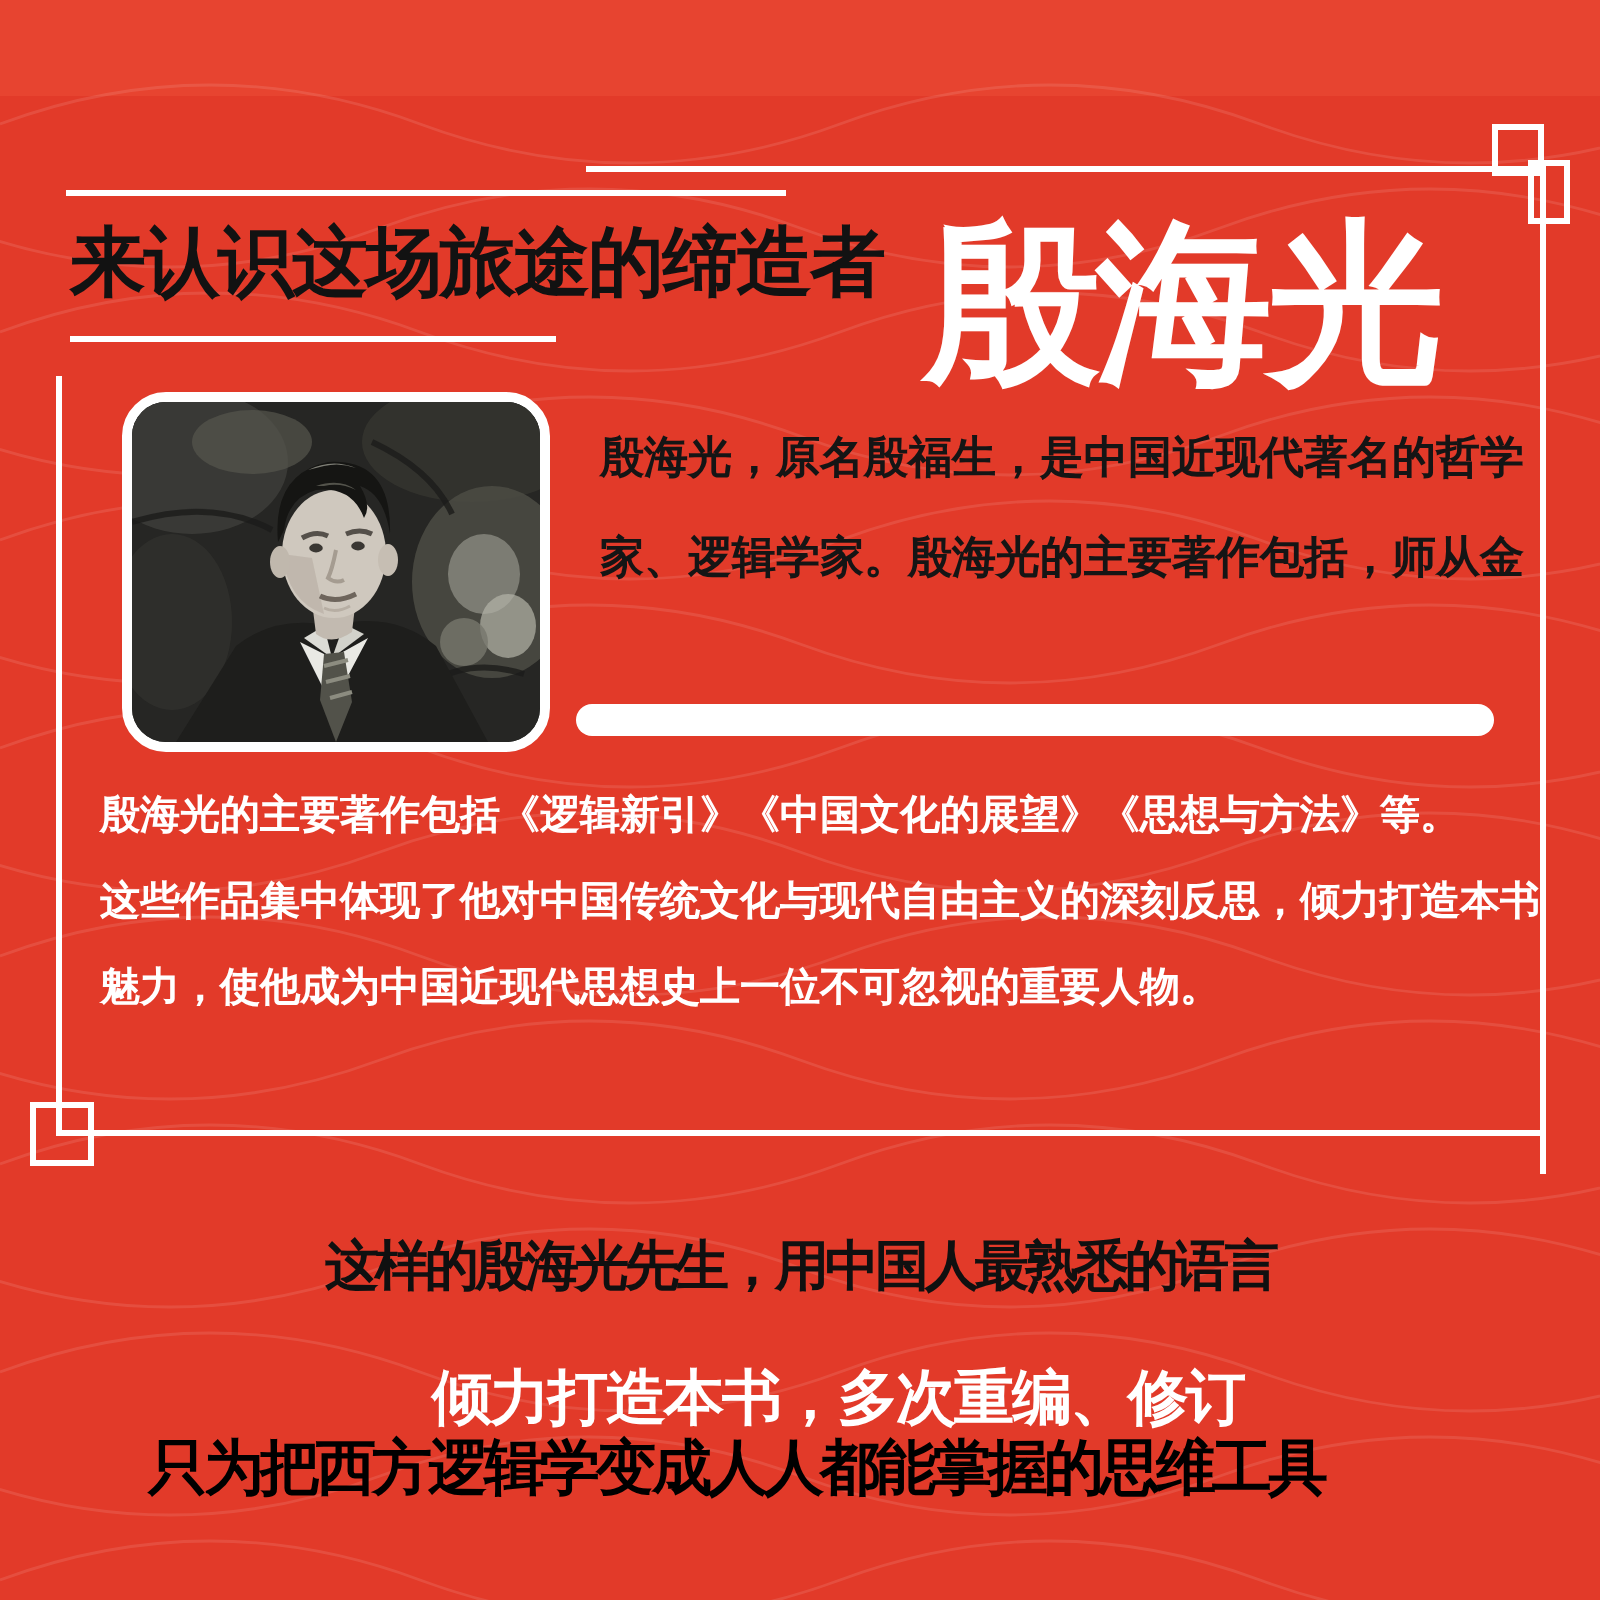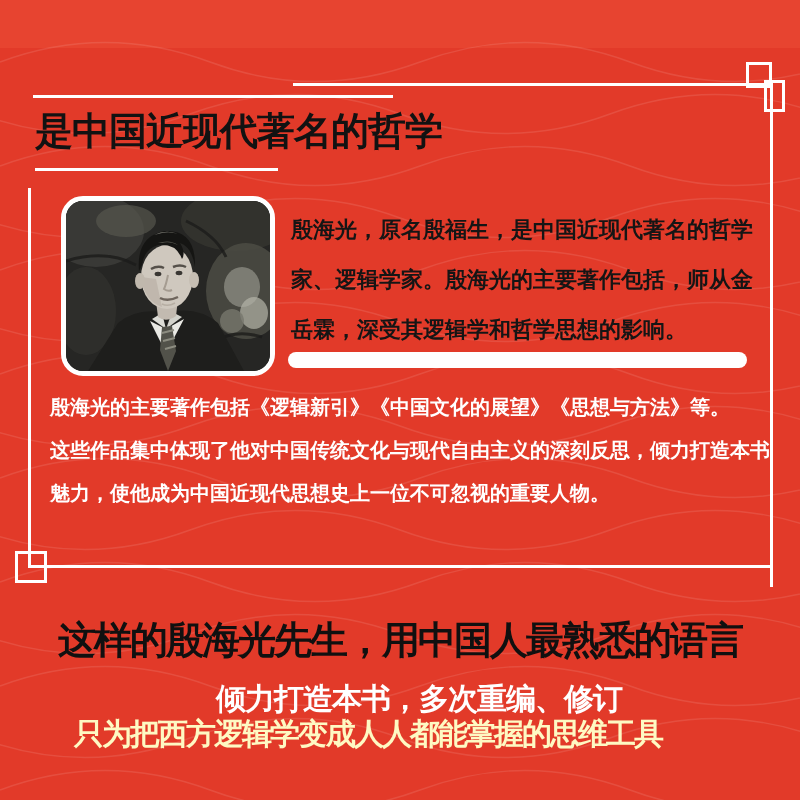--- a/index.html
+++ b/index.html
@@ -23,47 +23,47 @@
     font-size:88px;font-weight:bold;color:#ffffff;letter-spacing:-2px;line-height:100px;white-space:nowrap;
   }
   
   .portrait{
     position:absolute;left:61px;top:196px;width:204px;height:170px;
     border:5px solid #ffffff;border-radius:22px;overflow:hidden;background:#262624;
   }
   
   .bio{
     position:absolute;left:291px;top:205px;width:480px;
-    font-size:22px;font-weight:bold;color:#151515;line-height:50px;
+    font-size:22px;font-weight:bold;color:#151515;line-height:50px;text-align:center;
   }
   .bio div{white-space:nowrap;}
   .white-bar{
     position:absolute;left:288px;top:352px;width:459px;height:16px;
     background:#ffffff;border-radius:8px;
   }
   
   .works{
     position:absolute;left:50px;top:386px;width:740px;
     font-size:20px;color:#ffffff;line-height:43px;font-weight:bold;
   }
   .works div{white-space:nowrap;}
   
   .footer-headline{
     position:absolute;left:0;top:615px;width:800px;text-align:center;
     font-family:"DejaVu Serif",serif;font-weight:bold;color:#101010;
-    font-size:38px;letter-spacing:-2px;white-space:nowrap;
+    font-size:27px;letter-spacing:-2px;white-space:nowrap;
   }
   .footer-line2{
     position:absolute;left:0;top:679px;width:800px;text-align:center;
     font-family:"DejaVu Serif",serif;font-weight:bold;color:#ffffff;
     font-size:30px;letter-spacing:-1px;white-space:nowrap;margin-left:19px;
   }
   .footer-line3{
     position:absolute;left:0;top:714px;width:736px;text-align:center;
-    font-family:"DejaVu Serif",serif;font-weight:bold;color:#fef9c3;
+    font-family:"DejaVu Serif",serif;font-weight:bold;color:#000000;
     font-size:30px;letter-spacing:-2px;white-space:nowrap;
   }
 </style>
 </head>
 <body>
 
 <div class="canvas">
 
   <div class="top-band"></div>
 
@@ -93,21 +93,22 @@
   <div class="wline" style="left:293px;top:83px;width:477px;height:3px;"></div>
   <div class="wline" style="left:33px;top:95px;width:360px;height:3px;"></div>
   <div class="wline" style="left:35px;top:168px;width:243px;height:3px;"></div>
   <div class="wline" style="left:770px;top:81px;width:3px;height:506px;"></div>
   <div class="wline" style="left:28px;top:188px;width:3px;height:380px;"></div>
   <div class="wline" style="left:28px;top:565px;width:744px;height:3px;"></div>
   <div class="wsquare" style="left:746px;top:62px;width:20px;height:20px;"></div>
   <div class="wsquare" style="left:764px;top:80px;width:15px;height:26px;"></div>
   <div class="wsquare" style="left:15px;top:551px;width:26px;height:26px;"></div>
 
-  <div class="kicker">是中国近现代著名的哲学</div>
+  <div class="kicker">来认识这场旅途的缔造者</div>
+  <div class="big-name">殷海光</div>
 
   <div class="portrait">
     <svg viewBox="0 0 204 170" width="204" height="170" xmlns="http://www.w3.org/2000/svg">
       <rect x="0" y="0" width="204" height="170" fill="#262624"></rect>
 
       <ellipse cx="30" cy="30" rx="48" ry="36" fill="#3c3c38" opacity="0.9"></ellipse>
       <ellipse cx="170" cy="20" rx="55" ry="30" fill="#34342f" opacity="0.9"></ellipse>
       <ellipse cx="180" cy="90" rx="40" ry="48" fill="#4a4a42" opacity="0.9"></ellipse>
       <ellipse cx="176" cy="86" rx="18" ry="20" fill="#8f8f85" opacity="0.75"></ellipse>
       <ellipse cx="188" cy="112" rx="14" ry="16" fill="#b3b3a8" opacity="0.7"></ellipse>
@@ -143,21 +144,20 @@
       <ellipse cx="113" cy="72" rx="3.4" ry="2.2" fill="#3a3733"></ellipse>
       <path d="M102 74 Q100 84 98 88 Q102 91 106 89" stroke="#a59c91" stroke-width="2" fill="none"></path>
       <path d="M94 97 Q102 101 112 96" stroke="#6e655c" stroke-width="2.5" fill="none"></path>
       <path d="M96 103 Q102 106 109 102" stroke="#b0a79c" stroke-width="1.5" fill="none" opacity="0.8"></path>
     </svg>
   </div>
 
   <div class="bio">
     <div>殷海光，原名殷福生，是中国近现代著名的哲学</div>
     <div>家、逻辑学家。殷海光的主要著作包括，师从金</div>
-    <div>岳霖，深受其逻辑学和哲学思想的影响。</div>
   </div>
 
   <div class="white-bar"></div>
 
   <div class="works">
     <div>殷海光的主要著作包括《逻辑新引》《中国文化的展望》《思想与方法》等。</div>
     <div>这些作品集中体现了他对中国传统文化与现代自由主义的深刻反思，倾力打造本书</div>
     <div>魅力，使他成为中国近现代思想史上一位不可忽视的重要人物。</div>
   </div>
 

